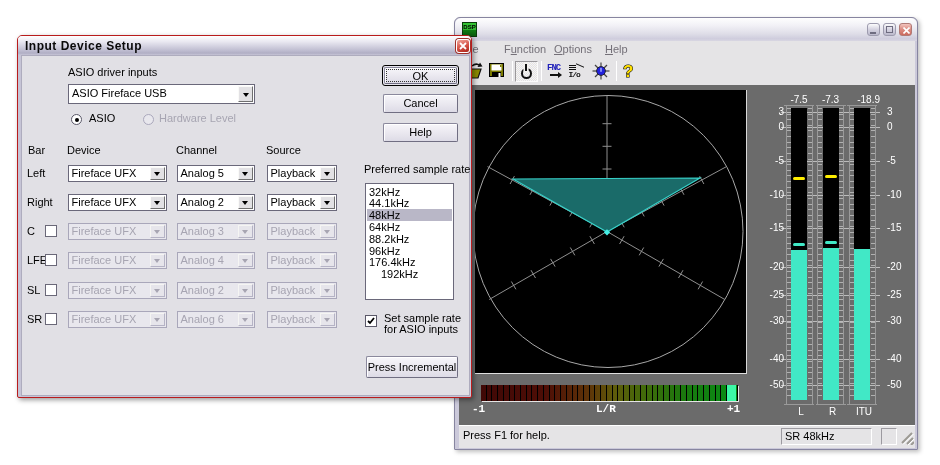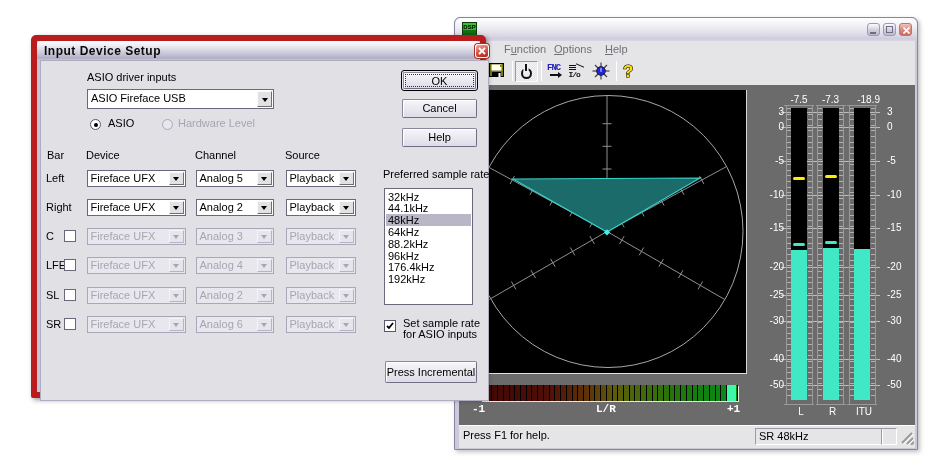--- a/index.html
+++ b/index.html
@@ -78,21 +78,21 @@
   <div class="a" style="left:161px;top:43px;width:1px;height:20px;background:#9a9890;border-right:1px solid #fff"></div>
 
   <svg class="a" style="left:166px;top:43px" width="16" height="20" viewBox="0 0 16 20">
       <text x="2" y="15.5" font-family="Liberation Sans,sans-serif" font-weight="bold" font-size="17" fill="#ffe000" stroke="#000" stroke-width="1.1" paint-order="stroke">?</text>
     </svg>
 
   <div class="a" style="left:4px;top:67px;width:456px;height:340px;background:#6b6b6b"></div>
 
   <div class="a" style="left:4px;top:407px;width:456px;height:23px;background:#e5e4e6;border-top:1px solid #fff"></div>
   <div class="a" style="left:8px;top:411px;font-size:11px;color:#000">Press F1 for help.</div>
-  <div class="a" style="left:300px;top:410px;width:128px;height:17px;border:1px solid;border-color:#9c9aa0 #fff #fff #9c9aa0;font-size:11px;color:#000;padding:1px 0 0 3px">SR 48kHz</div>
+  <div class="a" style="left:326px;top:410px;width:91px;height:17px;border:1px solid;border-color:#9c9aa0 #fff #fff #9c9aa0;font-size:11px;color:#000;padding:1px 0 0 3px">SR 48kHz</div>
   <div class="a" style="left:426px;top:410px;width:16px;height:17px;border:1px solid;border-color:#9c9aa0 #fff #fff #9c9aa0"></div>
   <svg class="a" style="left:445px;top:413px" width="14" height="14" viewBox="0 0 14 14">
     <g stroke="#9c9a94" stroke-width="2">
         <line x1="12" y1="2" x2="2" y2="12"></line>
         <line x1="13" y1="7" x2="7" y2="13"></line>
         <line x1="14" y1="11" x2="11" y2="14"></line>
       </g>
     <g stroke="#fff" stroke-width="1">
         <line x1="13.5" y1="3" x2="3" y2="13.5"></line>
         <line x1="14" y1="8" x2="8" y2="14"></line>
@@ -208,21 +208,21 @@
 <div class="a" style="left:887px;top:315px;width:26px;font-size:10px;color:#fff">-30</div>
 <div class="a" style="left:758px;top:353px;width:26px;text-align:right;font-size:10px;color:#fff">-40</div>
 <div class="a" style="left:887px;top:353px;width:26px;font-size:10px;color:#fff">-40</div>
 <div class="a" style="left:758px;top:379px;width:26px;text-align:right;font-size:10px;color:#fff">-50</div>
 <div class="a" style="left:887px;top:379px;width:26px;font-size:10px;color:#fff">-50</div>
 <div class="a" style="left:785px;top:406px;width:32px;text-align:center;font-size:10px;color:#fff">L</div>
 <div class="a" style="left:816.5px;top:406px;width:32px;text-align:center;font-size:10px;color:#fff">R</div>
 <div class="a" style="left:848px;top:406px;width:32px;text-align:center;font-size:10px;color:#fff">ITU</div>
 </div>
 
-<div class="a" id="dlg" style="left:31px;top:35px;width:455px;height:363px;background:#c6c4d6;border:6px solid #b91c1c;border-radius:5px 5px 2px 2px;box-shadow:2px 2px 5px rgba(0,0,0,0.4)">
+<div class="a" id="dlg" style="left:17px;top:35px;width:455px;height:363px;background:#c6c4d6;border:1px solid #b91c1c;border-radius:5px 5px 2px 2px;box-shadow:2px 2px 5px rgba(0,0,0,0.4)">
   <div class="a" style="left:0;top:0;right:0;height:19px;border-radius:4px 4px 0 0;background:linear-gradient(180deg,#ffffff 0%,#e9e8f1 30%,#bdbbcf 78%,#b0aec4 90%,#c6c4d6 100%)"></div>
   <div class="a" style="left:7px;top:3px;font-size:12px;font-weight:bold;letter-spacing:0.5px;color:#0a0a0a;white-space:nowrap">Input Device Setup</div>
   <div class="a" style="left:438px;top:2.5px;width:14px;height:14px;border-radius:3px;border:1px solid #fff;background:linear-gradient(160deg,#f0a89e 0%,#d8574b 50%,#aa2317 100%);color:#fff;font-weight:bold;font-size:10px;text-align:center;line-height:12px;box-shadow:0 0 0 1px #a03028">
       <svg width="8" height="8" viewBox="0 0 8 8" style="position:absolute;left:2px;top:2px">
         <path d="M1 1 L7 7 M7 1 L1 7" stroke="#fff" stroke-width="1.8"></path>
       </svg>
     </div>
 
   <div class="a" style="left:3px;top:19px;width:449px;height:341px;background:#e1e0e5;border:1px solid #aeacbe"></div>
   <div id="dlgc">
@@ -363,21 +363,21 @@
       </div>
 <div class="a" style="left:346px;top:127px;font-size:11px;color:#000;white-space:nowrap">Preferred sample rate</div>
 <div class="a" style="left:347px;top:147px;width:89px;height:117px;background:#fff;border:1px solid #6a687a">
         <div class="a" style="left:1px;top:1.5px;width:85px;height:11.8px;font-size:11px;color:#000;padding-left:2px">32kHz</div>
         <div class="a" style="left:1px;top:13.3px;width:85px;height:11.8px;font-size:11px;color:#000;padding-left:2px">44.1kHz</div>
         <div class="a" style="left:1px;top:25.1px;width:85px;height:11.8px;background:#b9b7c7;font-size:11px;color:#000;padding-left:2px">48kHz</div>
         <div class="a" style="left:1px;top:36.9px;width:85px;height:11.8px;font-size:11px;color:#000;padding-left:2px">64kHz</div>
         <div class="a" style="left:1px;top:48.7px;width:85px;height:11.8px;font-size:11px;color:#000;padding-left:2px">88.2kHz</div>
         <div class="a" style="left:1px;top:60.5px;width:85px;height:11.8px;font-size:11px;color:#000;padding-left:2px">96kHz</div>
         <div class="a" style="left:1px;top:72.3px;width:85px;height:11.8px;font-size:11px;color:#000;padding-left:2px">176.4kHz</div>
-        <div class="a" style="left:1px;top:84.1px;width:85px;height:11.8px;font-size:11px;color:#000;padding-left:2px">192kHz</div>
+        <div class="a" style="left:1px;top:84.1px;width:85px;height:11.8px;font-size:11px;color:#000;padding-left:14px">192kHz</div>
       </div>
 <div class="a" style="left:347px;top:279px;width:12px;height:12px;background:#fff;border:1px solid #5a5868">
         <svg width="10" height="10" viewBox="0 0 10 10" style="position:absolute;left:0;top:0">
           <polyline points="2,5 4,7 8,2" fill="none" stroke="#000" stroke-width="1.8"></polyline>
         </svg>
       </div>
 <div class="a" style="left:366px;top:276px;font-size:11px;color:#000;white-space:nowrap">Set sample rate</div>
 <div class="a" style="left:366px;top:287px;font-size:11px;color:#000;white-space:nowrap">for ASIO inputs</div>
 <div class="a" style="left:364px;top:29px;width:77px;height:21px;border:1px solid #000;border-radius:3px;padding:1px;background:#e8e6ee">
         <div class="a" style="left:1px;top:1px;width:73px;height:17px;background:linear-gradient(180deg,#f7f6fa 0%,#e8e6ee 60%,#dddbe6 100%);border:1px solid #8a889c;border-bottom-color:#706e82;border-right-color:#706e82;border-radius:2px;box-shadow:inset 1px 1px 0 #fff;font-size:11px;color:#000;text-align:center;line-height:16px;outline:1px dotted #333;outline-offset:-3px">OK</div>

